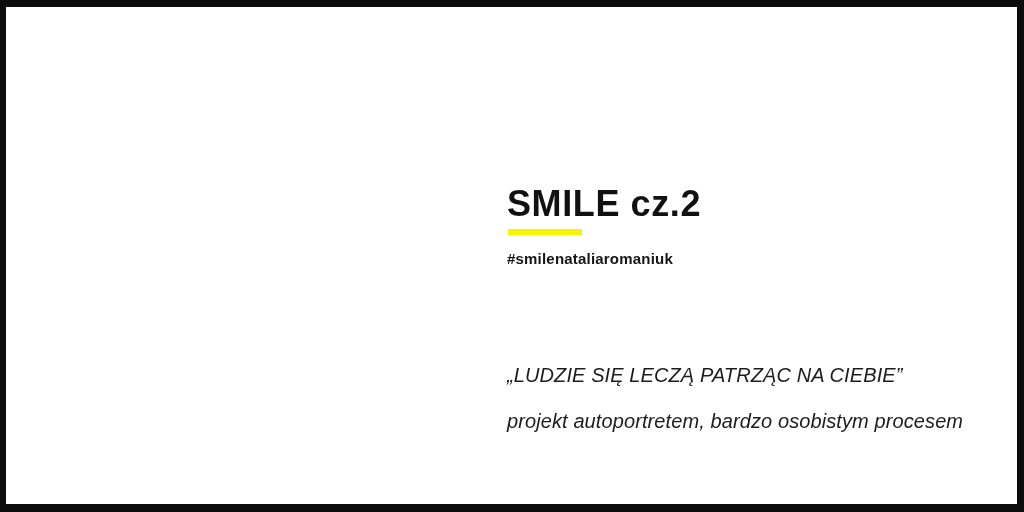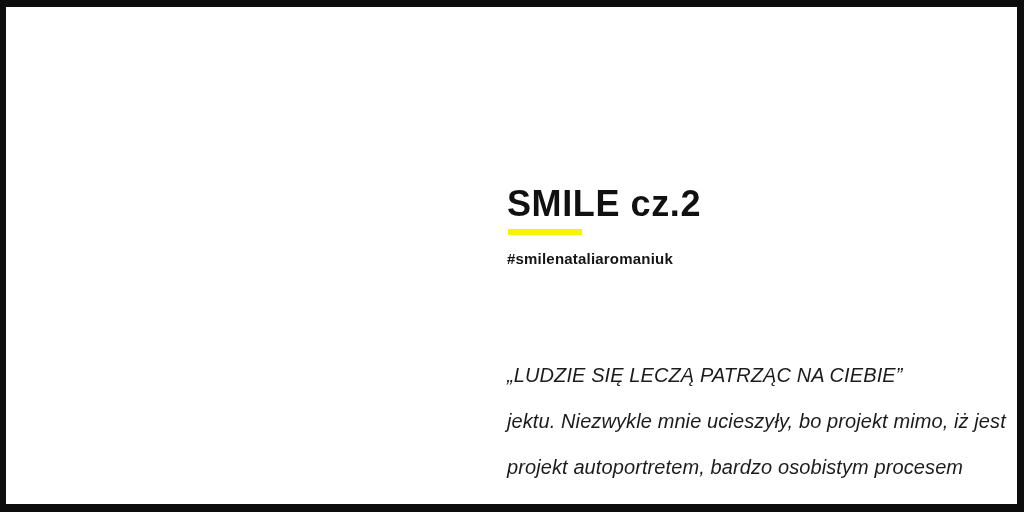--- a/index.html
+++ b/index.html
@@ -71,17 +71,16 @@
 <div class="canvas" style="border-color: rgb(13, 13, 13); background: rgb(255, 255, 255);">
 
   <h1 class="title">SMILE cz.2</h1>
 
   <div class="title-underline" style="background: rgb(248, 244, 0);"></div>
 
   <div class="hashtag">#smilenataliaromaniuk</div>
 
   <div class="quote">
     <div class="line">„LUDZIE SIĘ LECZĄ PATRZĄC NA CIEBIE”</div>
-    <div class="line">jektu. Niezwykle mnie ucieszyły, bo projekt mimo, iż jest</div>
     <div class="line">projekt autoportretem, bardzo osobistym procesem</div>
   </div>
 
 </div>
 
 </body></html>

